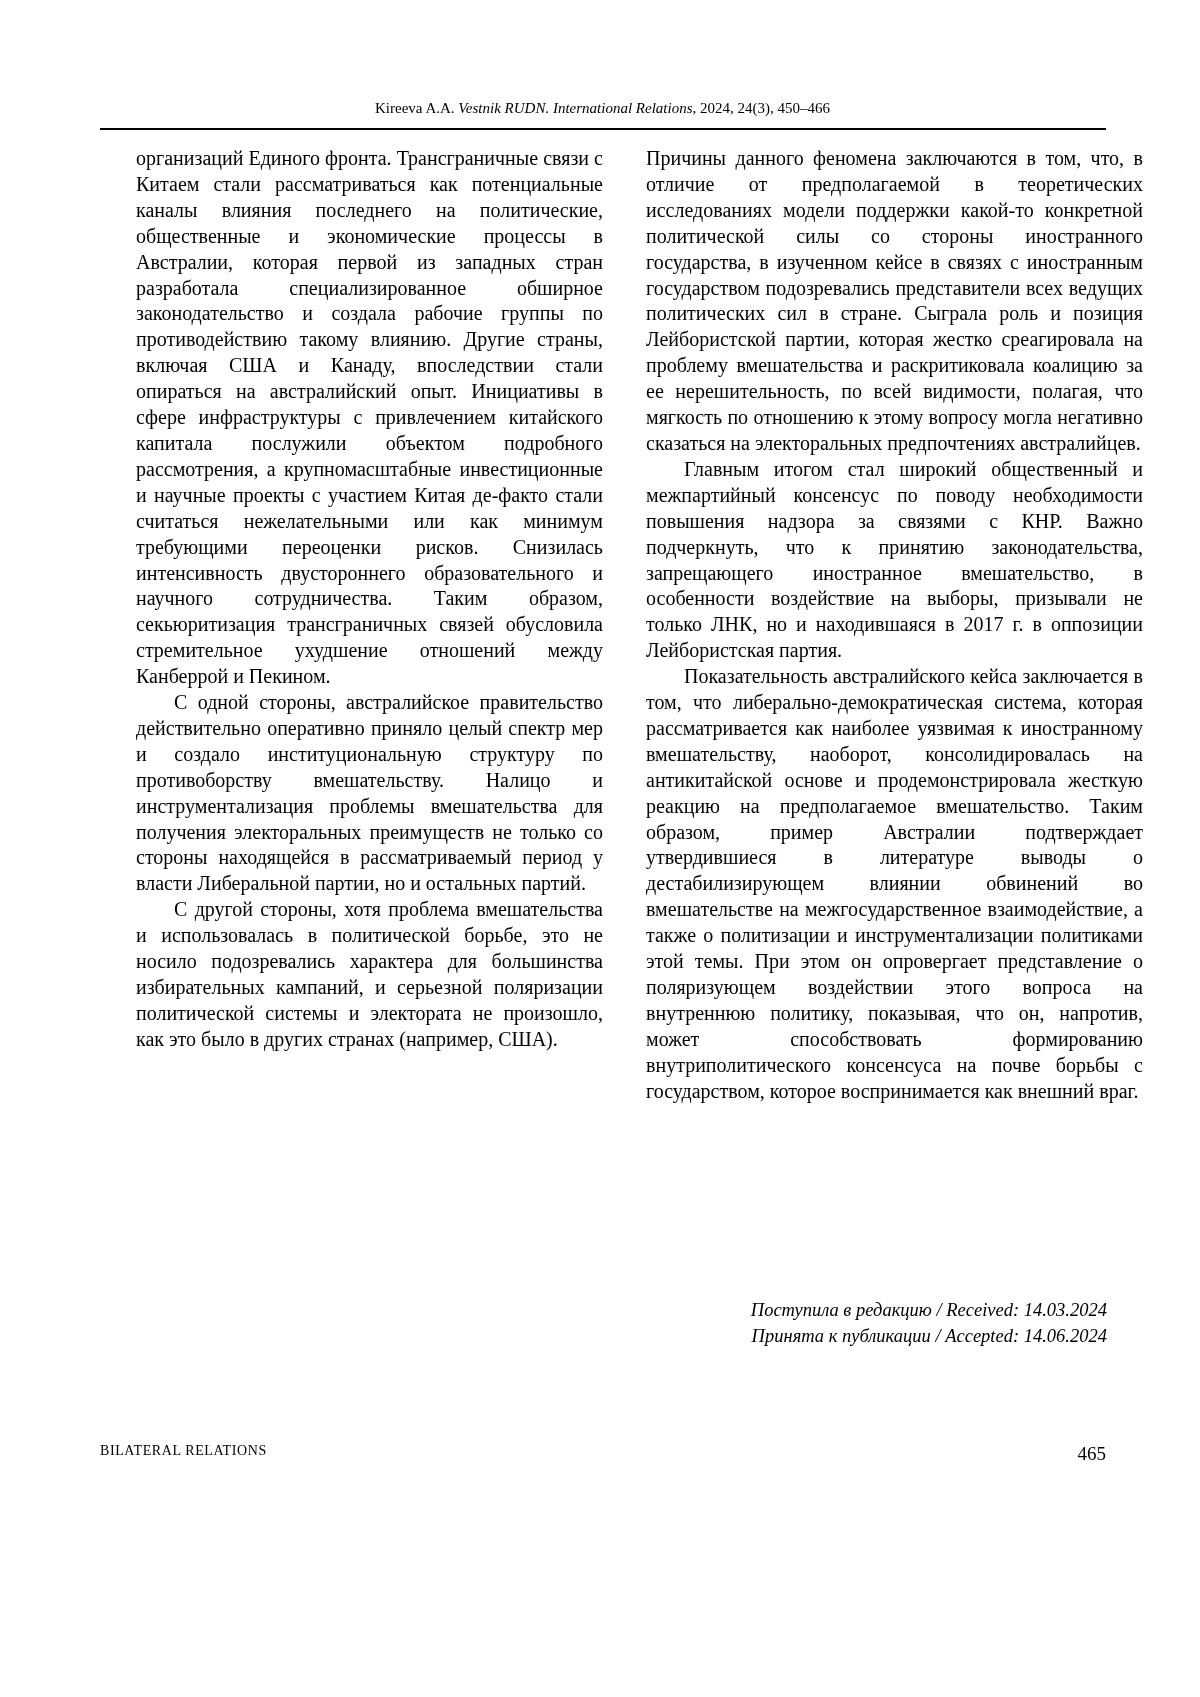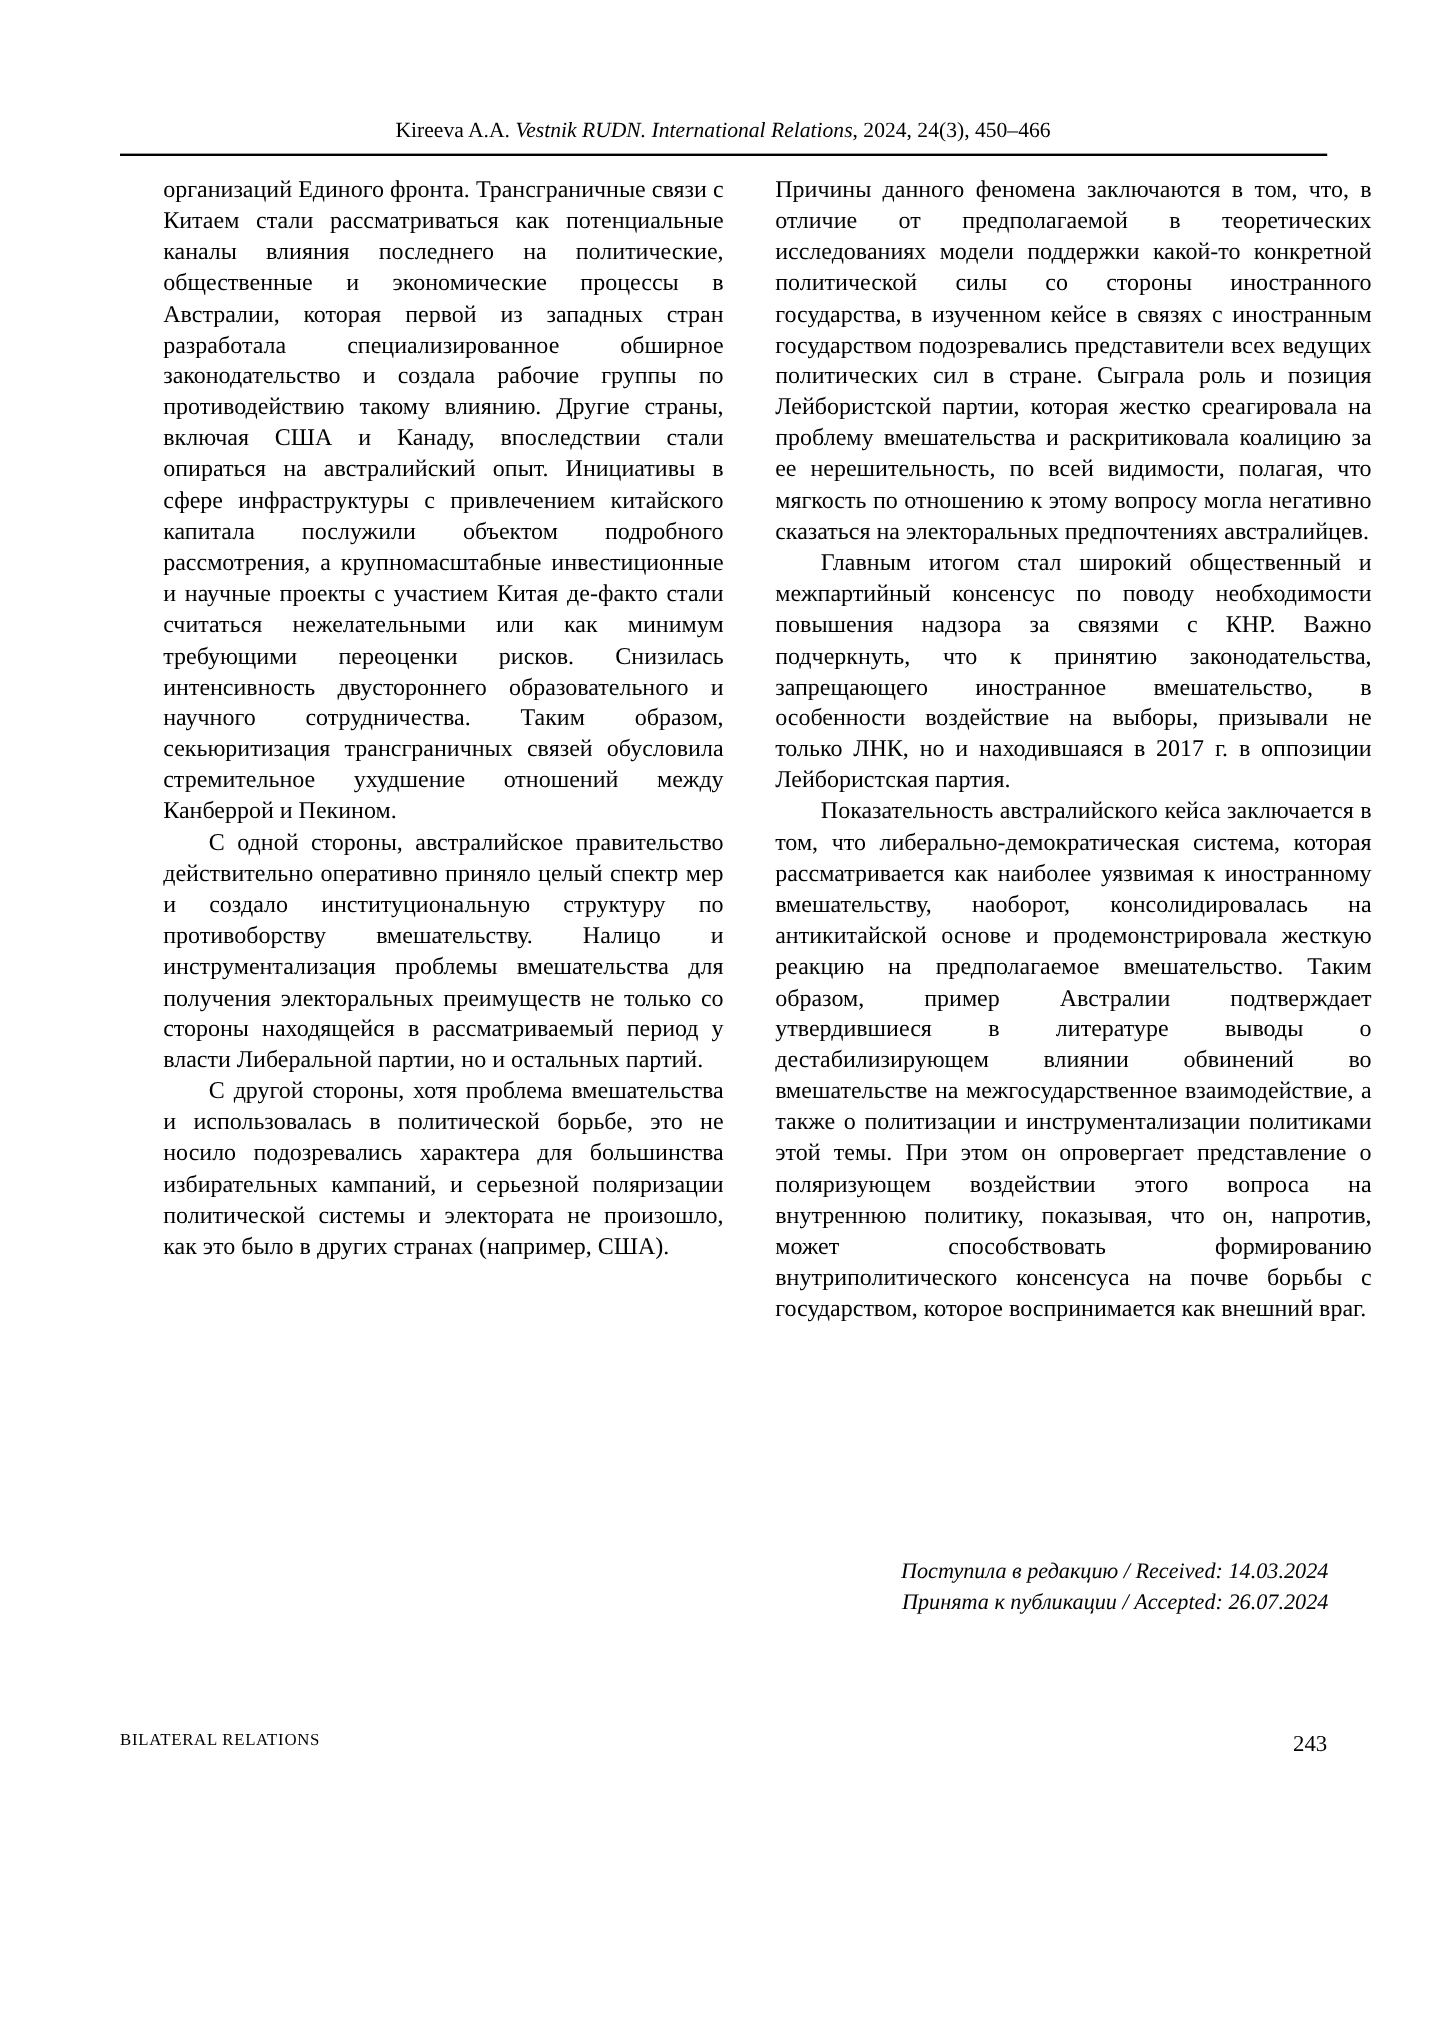--- a/index.html
+++ b/index.html
@@ -15,21 +15,21 @@
     color: #000000;
     font-family: "Liberation Serif", "DejaVu Serif", serif;
     overflow: hidden;
   }
   .running-head {
     position: absolute;
     top: 97px;
     left: 100px;
     width: 1005px;
     text-align: center;
-    font-size: 18px;
+    font-size: 15px;
     line-height: 22px;
     white-space: nowrap;
   }
   .running-head .italic {
     font-style: italic;
   }
   .head-rule {
     position: absolute;
     top: 128px;
     left: 100px;
@@ -105,19 +105,19 @@
   </div>
 
   <div class="col col-right">
     <p class="no-indent">Причины данного феномена заключаются в том, что, в отличие от предполагаемой в теоретических исследованиях модели поддержки какой-то конкретной политической силы со стороны иностранного государства, в изученном кейсе в связях с иностранным государством подозревались представители всех ведущих политических сил в стране. Сыграла роль и позиция Лейбористской партии, которая жестко среагировала на проблему вмешательства и раскритиковала коалицию за ее нерешительность, по всей видимости, полагая, что мягкость по отношению к этому вопросу могла негативно сказаться на электоральных предпочтениях австралийцев.</p>
     <p>Главным итогом стал широкий общественный и межпартийный консенсус по поводу необходимости повышения надзора за связями с КНР. Важно подчеркнуть, что к принятию законодательства, запрещающего иностранное вмешательство, в особенности воздействие на выборы, призывали не только ЛНК, но и находившаяся в 2017 г. в оппозиции Лейбористская партия.</p>
     <p>Показательность австралийского кейса заключается в том, что либерально-демократическая система, которая рассматривается как наиболее уязвимая к иностранному вмешательству, наоборот, консолидировалась на антикитайской основе и продемонстрировала жесткую реакцию на предполагаемое вмешательство. Таким образом, пример Австралии подтверждает утвердившиеся в литературе выводы о дестабилизирующем влиянии обвинений во вмешательстве на межгосударственное взаимодействие, а также о политизации и инструментализации политиками этой темы. При этом он опровергает представление о поляризующем воздействии этого вопроса на внутреннюю политику, показывая, что он, напротив, может способствовать формированию внутриполитического консенсуса на почве борьбы с государством, которое воспринимается как внешний враг.</p>
   </div>
 
   <div class="dates-block">
     <div>Поступила в редакцию / Received: 14.03.2024</div>
-    <div>Принята к публикации / Accepted: 26.07.2024</div>
+    <div>Принята к публикации / Accepted: 14.06.2024</div>
   </div>
 
   <div class="footer-section">BILATERAL RELATIONS</div>
-  <div class="footer-page">243</div>
+  <div class="footer-page">465</div>
 
 </div>
 
 </body></html>

